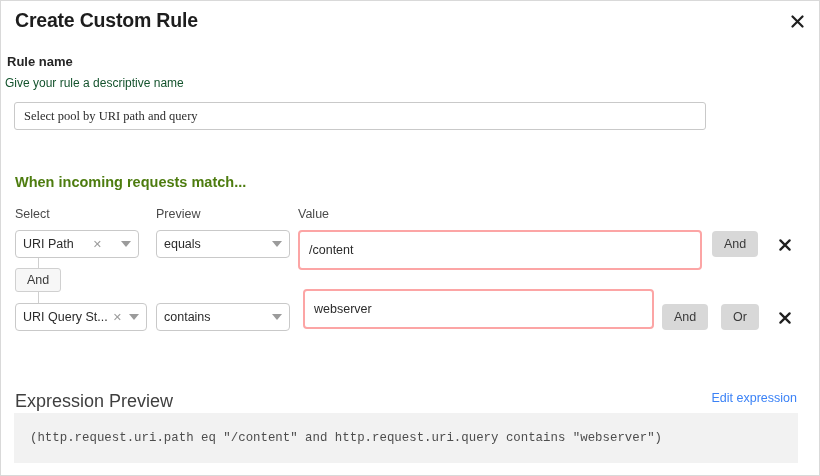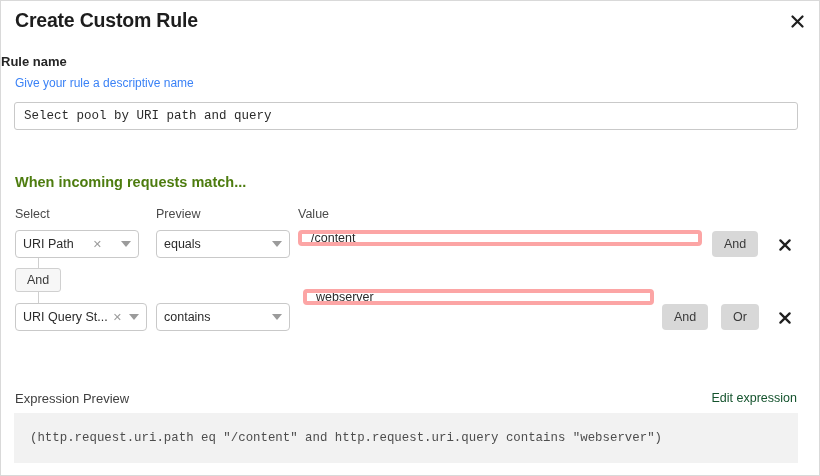--- a/index.html
+++ b/index.html
@@ -34,39 +34,39 @@
   .title {
     position: absolute;
     left: 14px; top: 8px;
     font-size: 19.5px;
     font-weight: bold;
     letter-spacing: -0.2px;
     color: #1d1d1d;
   }
   .section-label {
     position: absolute;
-    left: 0;
+    left: 6px;
     font-size: 13px;
     font-weight: bold;
     color: #252525;
   }
   .sublabel {
     position: absolute;
-    left: 14px;
+    left: 4px;
     font-size: 12px;
-    color: #3b82f6;
+    color: #14532d;
   }
   .rule-name-input {
     position: absolute;
     left: 13px; top: 101px;
-    width: 784px; height: 28px;
+    width: 692px; height: 28px;
     border: 1px solid #c9c9c9;
     border-radius: 3px;
     background: #fff;
-    font-family: Liberation Mono, monospace;
+    font-family: Liberation Serif, serif;
     font-size: 12.5px;
     color: #2b2b2b;
     padding: 0 9px;
     outline: none;
   }
   .match-heading {
     position: absolute;
     left: 14px; top: 173px;
     font-size: 14.5px;
     font-weight: bold;
@@ -106,22 +106,22 @@
   }
   .caret {
     width: 0; height: 0;
     border-left: 5px solid transparent;
     border-right: 5px solid transparent;
     border-top: 6px solid #9b9b9b;
     cursor: pointer;
   }
   .txt-input {
     position: absolute;
-    height: 16px;
-    border: 4px solid #fca5a5;
+    height: 40px;
+    border: 2px solid #fca5a5;
     border-radius: 4px;
     background: #fff;
     font-family: "Liberation Sans", sans-serif;
     font-size: 12.5px;
     color: #2b2b2b;
     padding: 0 9px;
     outline: none;
   }
   .gbtn {
     position: absolute;
@@ -159,28 +159,28 @@
     border: 1px solid #d0d0d0;
     border-radius: 3px;
     background: #f7f7f7;
     font-size: 12.5px;
     color: #3a3a3a;
     cursor: pointer;
   }
   .exp-label {
     position: absolute;
     left: 14px; top: 390px;
-    font-size: 13px;
+    font-size: 18px;
     color: #3f3f3f;
   }
   .edit-exp {
     position: absolute;
     right: 22px; top: 390px;
     font-size: 12.5px;
-    color: #14532d;
+    color: #3b82f6;
     text-decoration: none;
     cursor: pointer;
   }
   .exp-box {
     position: absolute;
     left: 13px; top: 412px;
     width: 784px; height: 50px;
     background: #f2f2f2;
     display: flex;
     align-items: center;

